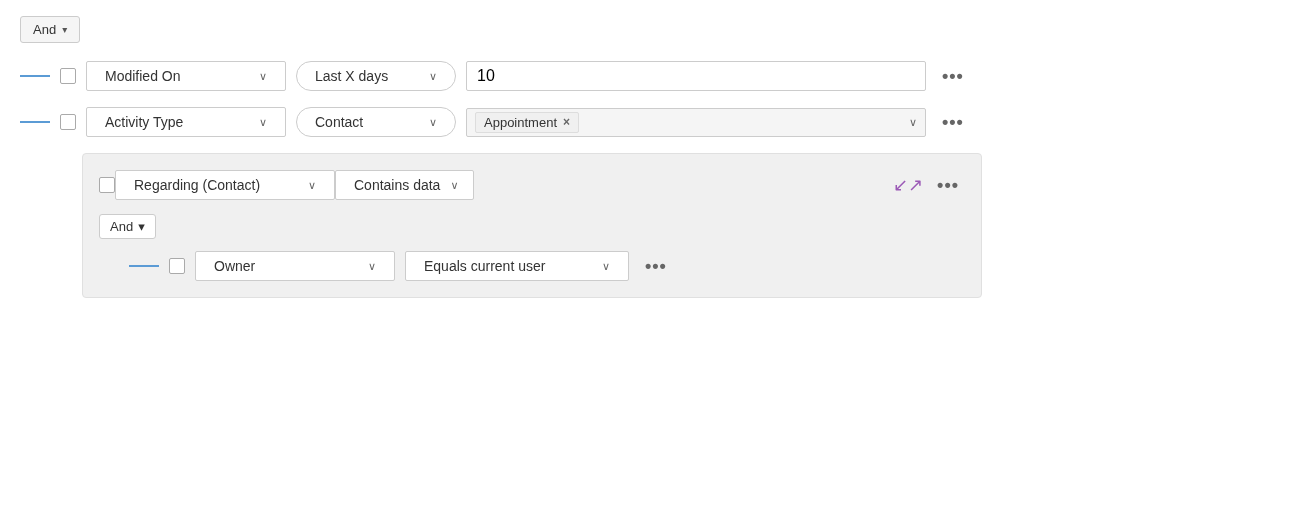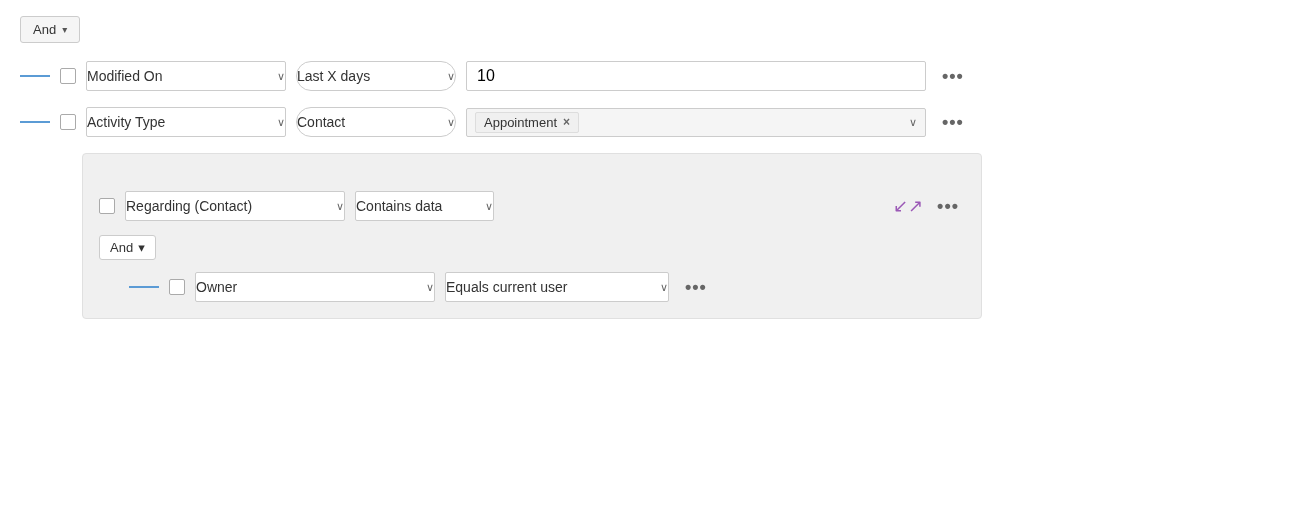--- a/index.html
+++ b/index.html
@@ -75,21 +75,21 @@
       flex-shrink: 0;
       cursor: pointer;
     }
 
     .select-dropdown {
       display: inline-flex;
       align-items: center;
       justify-content: space-between;
       border: 1px solid #ccc;
       border-radius: 2px;
-      padding: 6px 0;
+      padding: 6px 18px;
       background: #fff;
       cursor: pointer;
       user-select: none;
       white-space: nowrap;
     }
     .select-dropdown .chevron-down {
       margin-left: 10px;
       color: #666;
       font-size: 11px;
     }
@@ -169,23 +169,21 @@
       padding: 16px 16px 16px 16px;
       margin-left: 62px;
       margin-bottom: 12px;
       flex: 1;
       max-width: 900px;
     }
 
     .sub-group-row {
       display: flex;
       align-items: center;
-      gap: 10px;
       margin-bottom: 14px;
-      margin-top: 21px;
     }
 
     .sub-group-actions {
       display: flex;
       align-items: center;
       gap: 8px;
       margin-left: auto;
     }
 
     .collapse-icon {
@@ -226,21 +224,21 @@
       display: block;
       width: 30px;
       height: 2px;
       background: #5b9bd5;
     }
 
     .contains-data-select {
       width: 139px;
     }
 
-    .owner-field-select { width: 240px; }
+    .owner-field-select { width: 200px; }
     .eq-current-user-select { width: 224px; }
   </style>
 </head>
 <body>
 
 <div class="main-container">
 
   
   <button class="and-button-top">
     <span>And</span>

